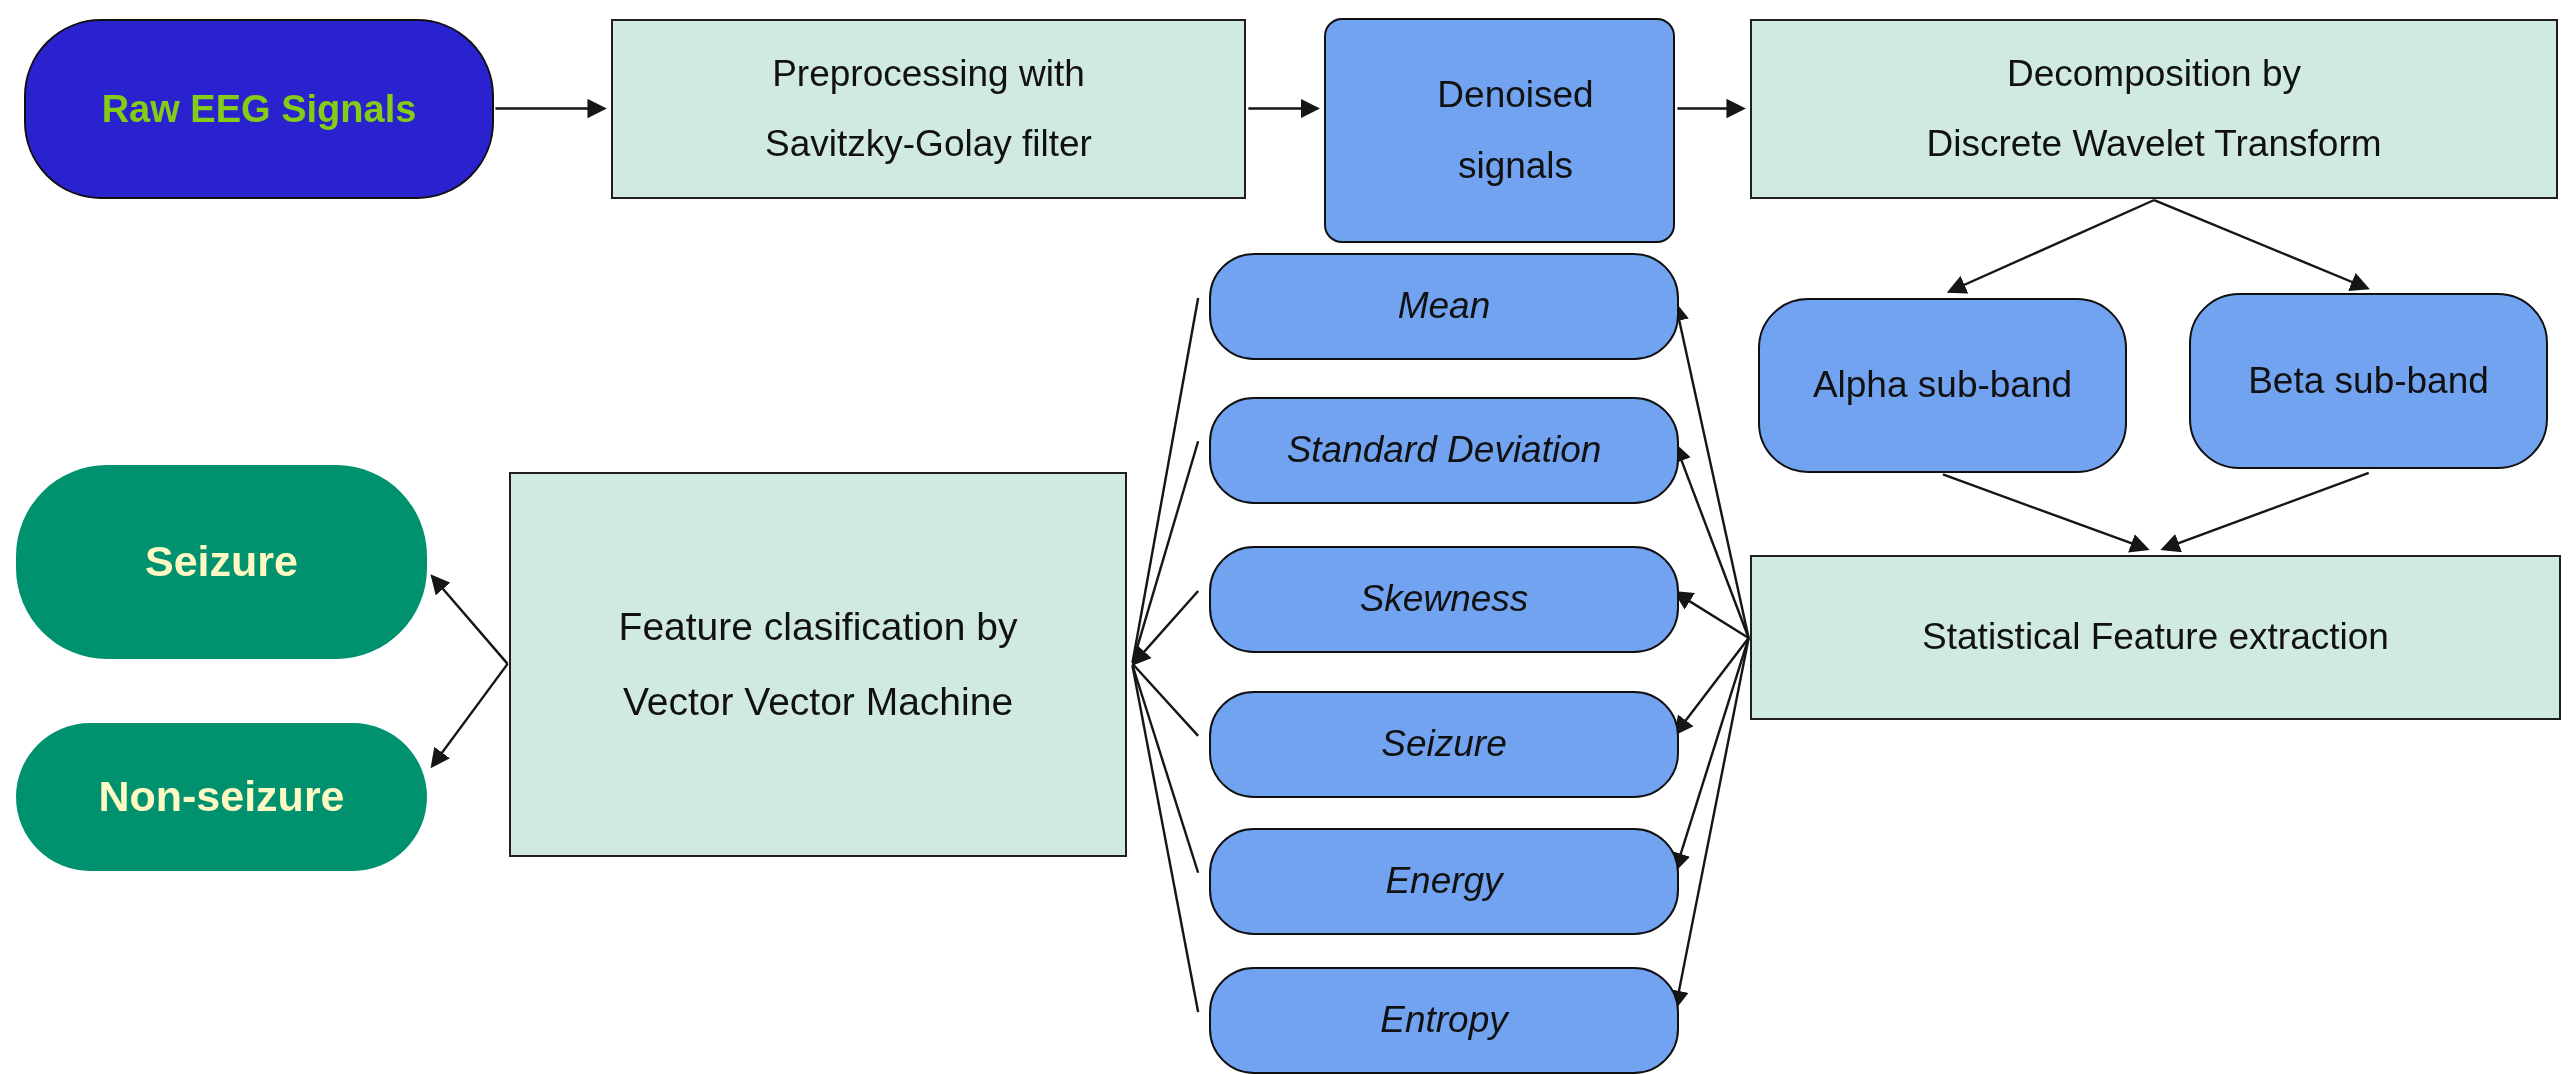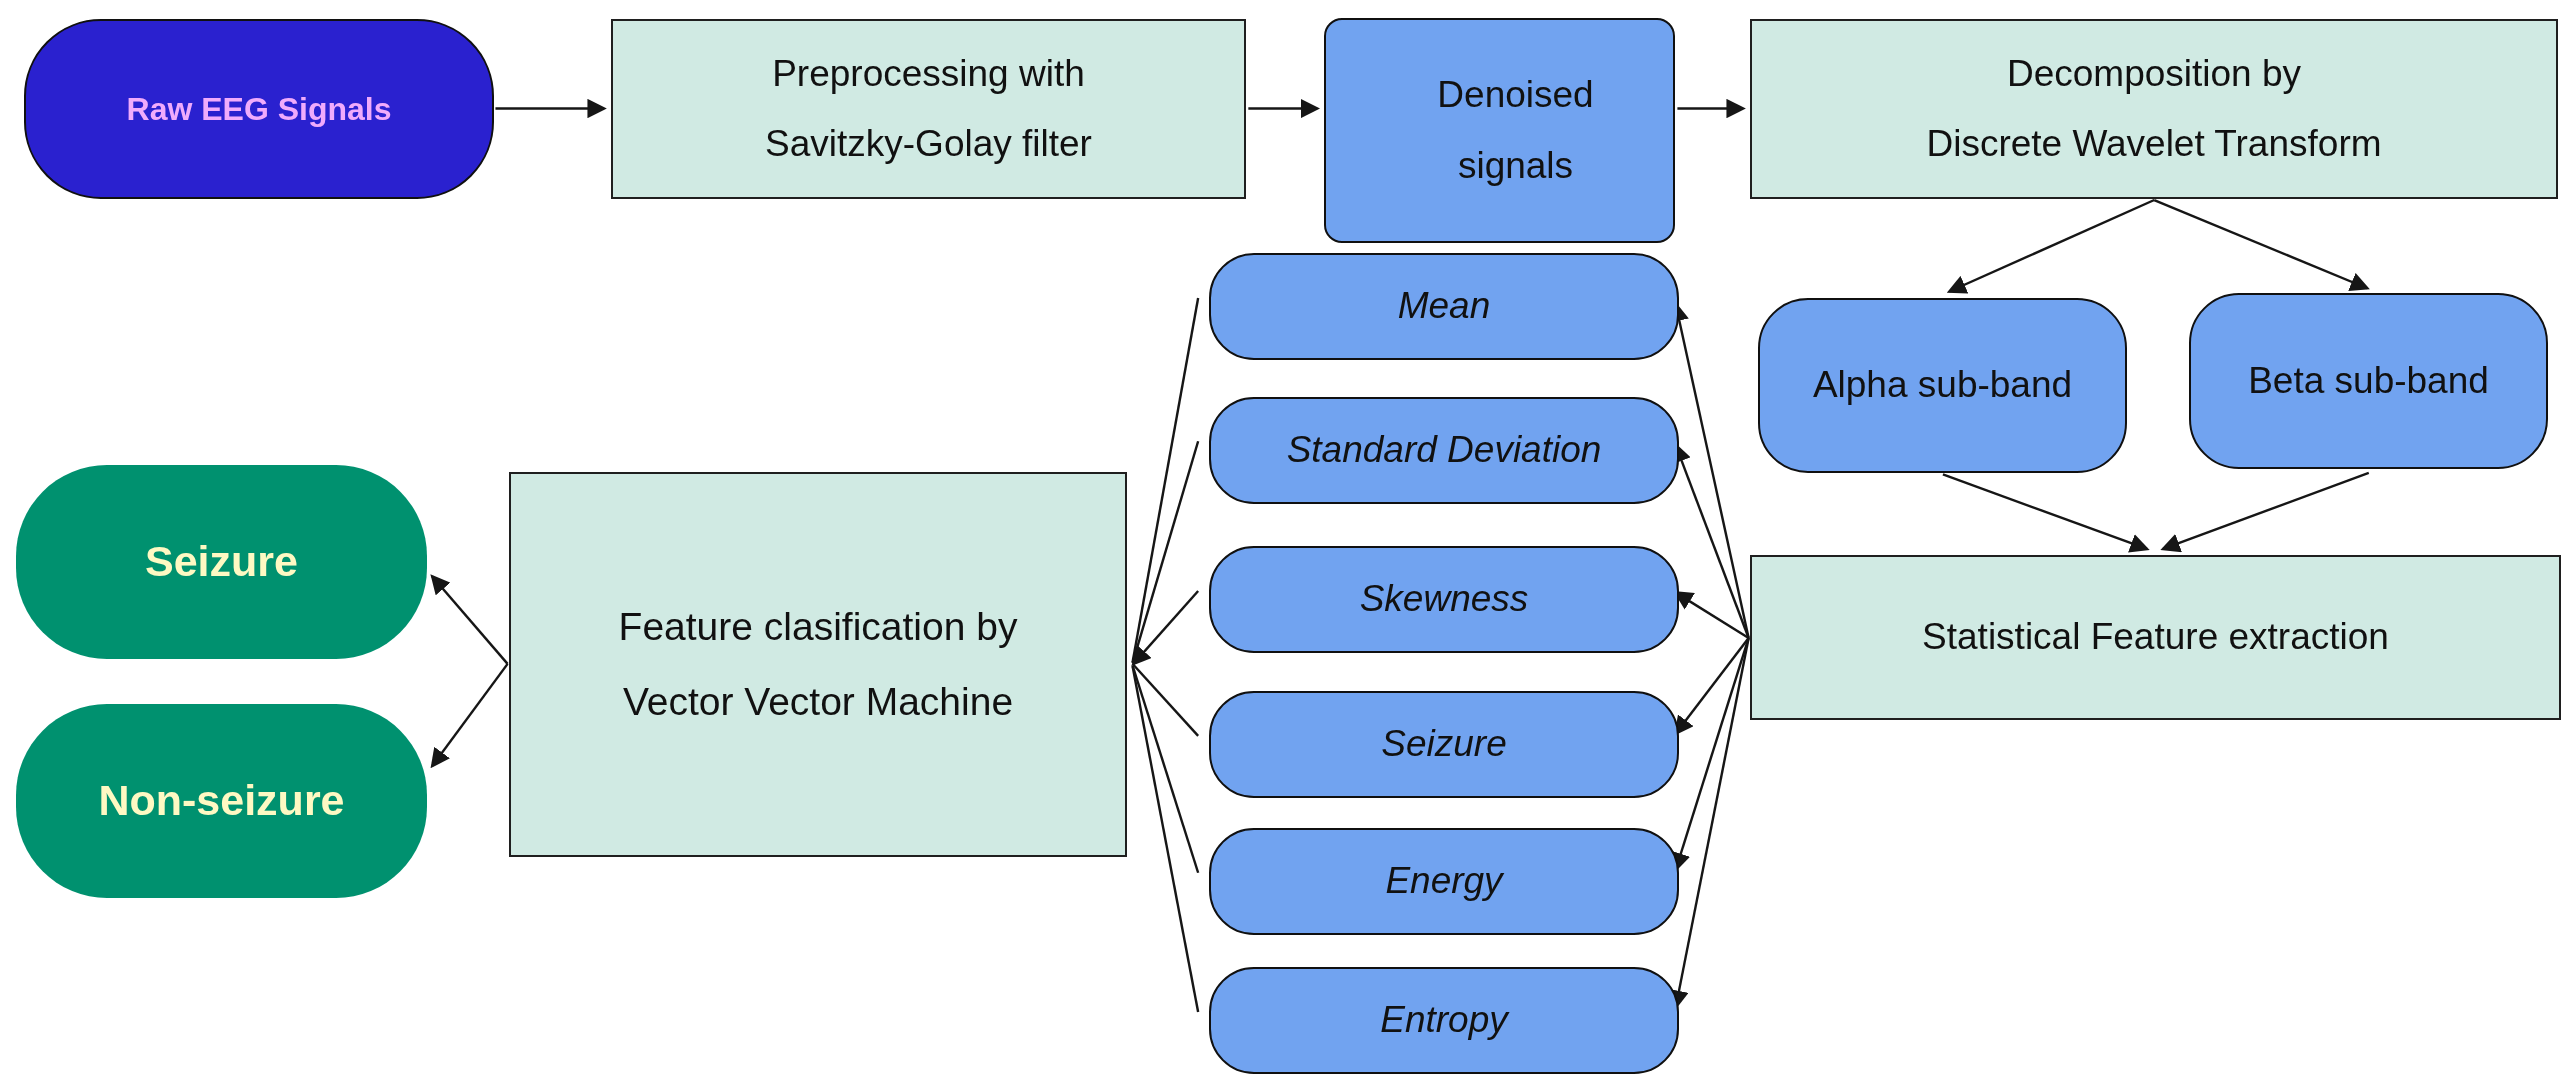--- a/index.html
+++ b/index.html
@@ -37,23 +37,23 @@
     background:var(--mint);
     border:2.4px solid #1f1f1f;
   }
   .blue-pill{
     background:var(--light-blue);
     border:2.4px solid #101010;
   }
   .dark-pill{
     background:var(--dark-blue);
     border:2.4px solid #101010;
-    color:#f0abfc;
+    color:#84cc16;
     font-weight:bold;
-    font-size:32px;
+    font-size:38px;
     border-radius:77px;
   }
   .green-pill{
     background:var(--green);
     color:#fef9c3;
     font-weight:bold;
     font-size:43px;
     border-radius:91px;
   }
   .feature{
@@ -166,18 +166,18 @@
     <div>
       <span>Feature clasification by</span>
       <span>Vector Vector Machine</span>
     </div>
   </div>
 
   <div class="node green-pill" style="left:16px; top:465px; width:411px; height:194px;">
     <span>Seizure</span>
   </div>
 
-  <div class="node green-pill" style="left:16px; top:704px; width:411px; height:194px;">
+  <div class="node green-pill" style="left:16px; top:723px; width:411px; height:148px;">
     <span>Non-seizure</span>
   </div>
 
 </div>
 
 
 </body></html>

